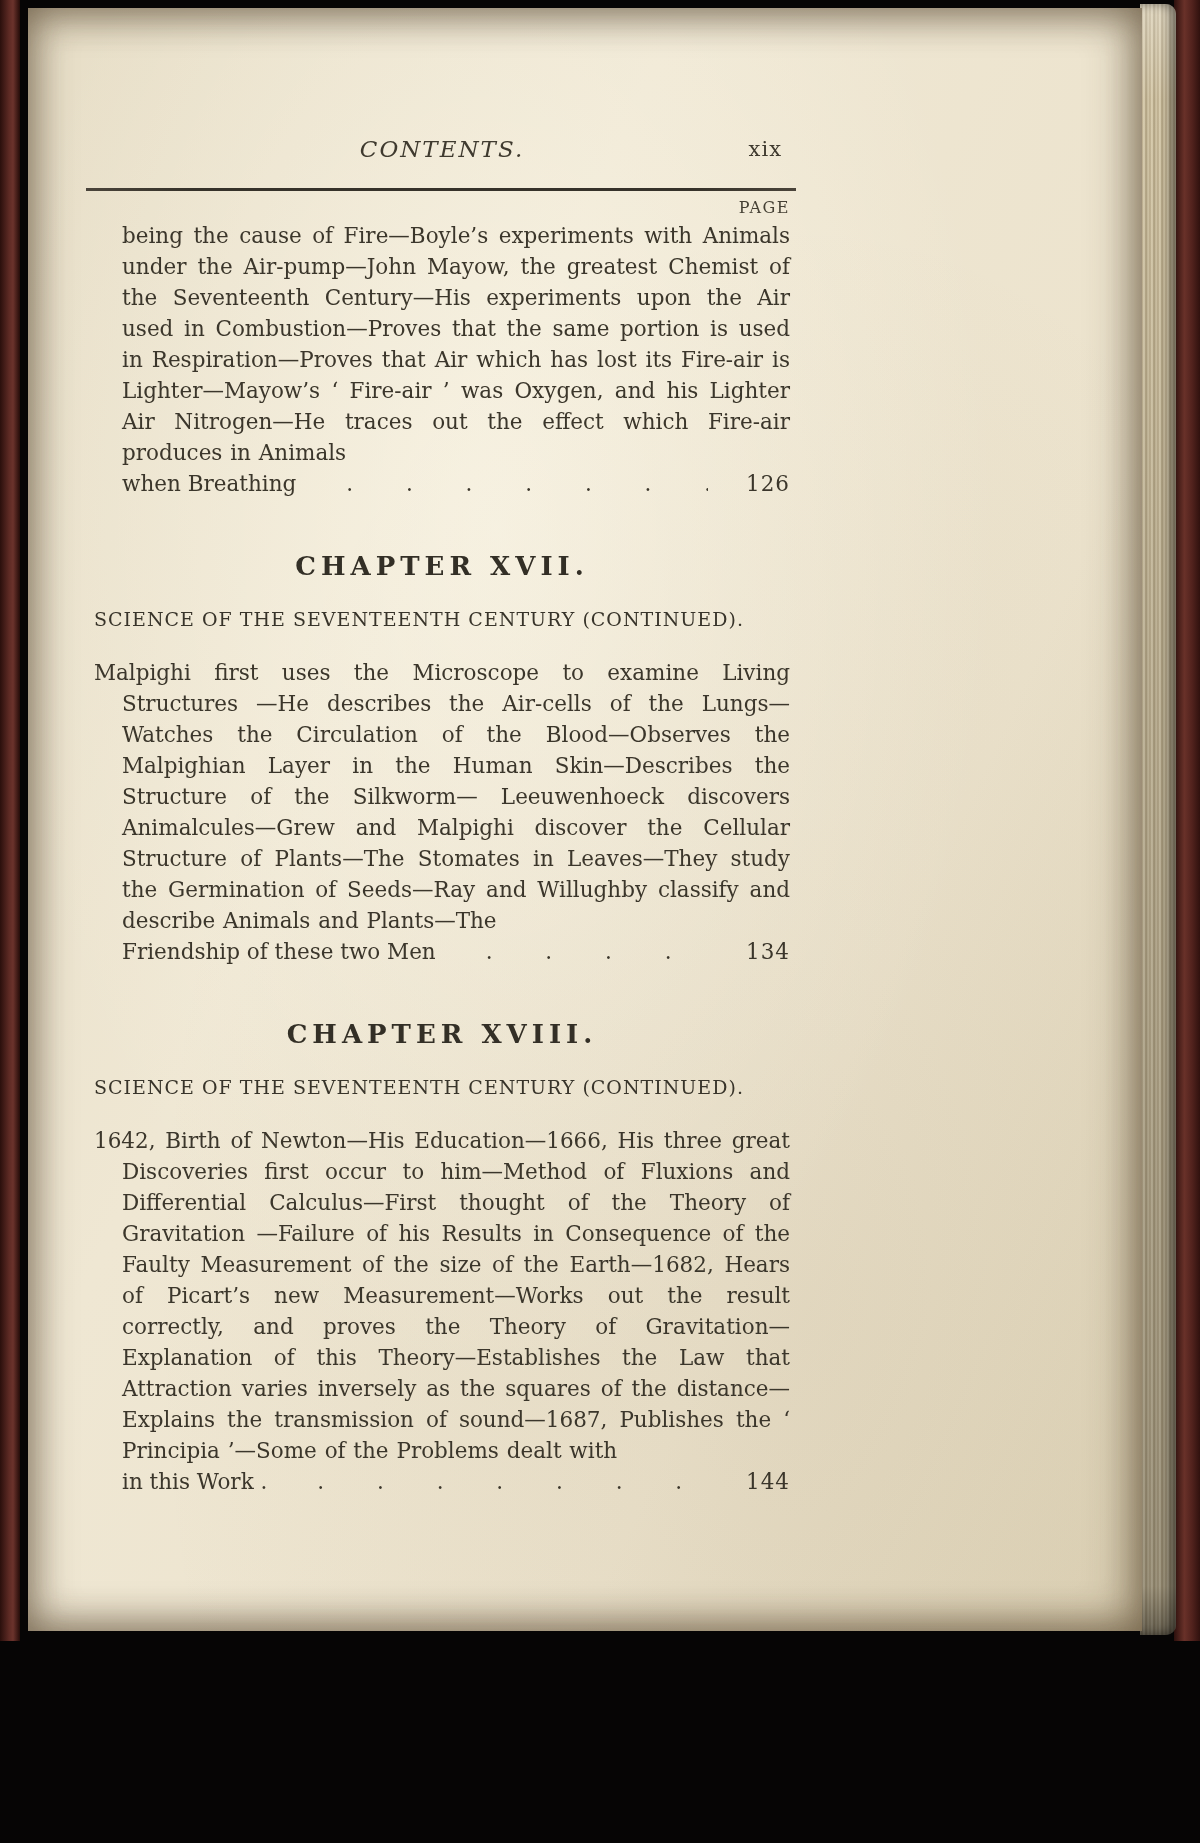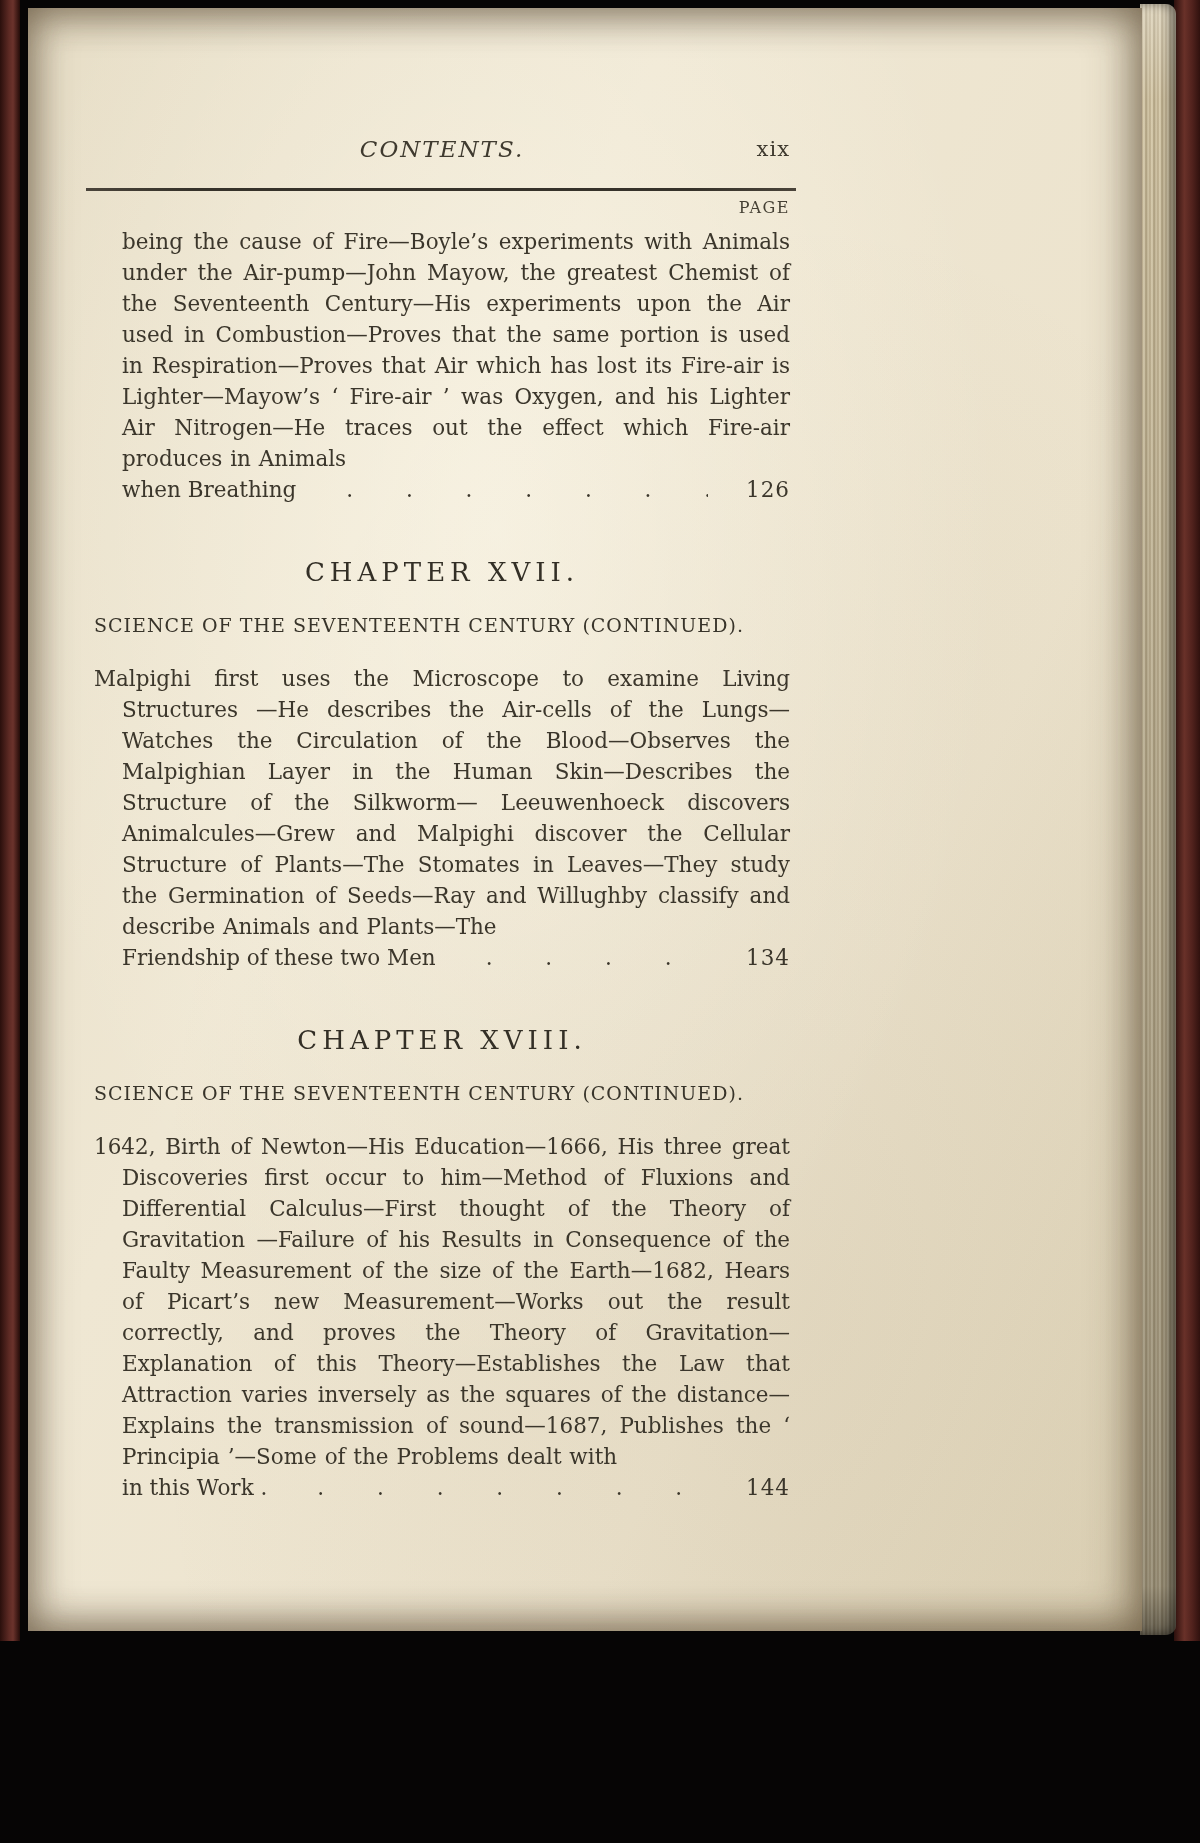--- a/index.html
+++ b/index.html
@@ -77,21 +77,21 @@
   }
   .running-title {
     text-align: center;
     font-style: italic;
     font-size: 23px;
     letter-spacing: 2px;
     color: #3f3a2f;
   }
   .folio {
     position: absolute;
-    right: 0; top: 1px;
+    right: 8px; top: 1px;
     font-size: 21px;
     letter-spacing: 1px;
     color: #3f3a2f;
   }
 
   .head-rule {
     margin-top: 22px;
     height: 3px;
     background: linear-gradient(90deg, #4a443a, #36322a 15%, #36322a 85%, #4a443a);
     width: calc(100% + 14px);
@@ -111,21 +111,21 @@
 
   .entry-body {
     font-size: 21.5px;
     line-height: 31px;
     text-align: justify;
     color: #3b362b;
     word-spacing: 1px;
   }
   .entry-body.continuation {
     padding-left: 28px;
-    margin-top: 9px;
+    margin-top: 3px;
   }
   .entry-body.hanging {
     padding-left: 28px;
     text-indent: -28px;
   }
 
   .tail-line {
     display: flex;
     align-items: baseline;
     padding-left: 28px;
@@ -146,21 +146,21 @@
   }
   .pageno {
     min-width: 46px;
     text-align: right;
     letter-spacing: 1px;
   }
 
   .chapter {
     margin-top: 52px;
     text-align: center;
-    font-weight: normal;
+    font-weight: bold;
     font-size: 26px;
     letter-spacing: 5px;
     color: #332f26;
   }
 
   .subheading {
     margin-top: 27px;
     font-weight: normal;
     font-size: 19px;
     letter-spacing: 1px;

